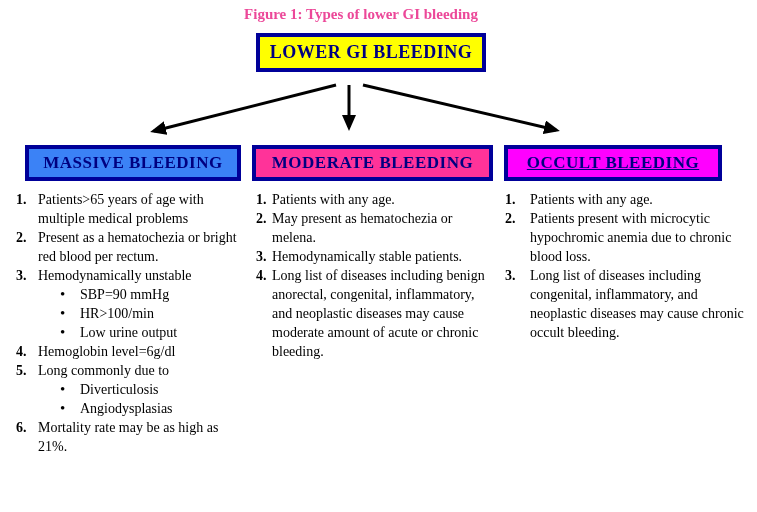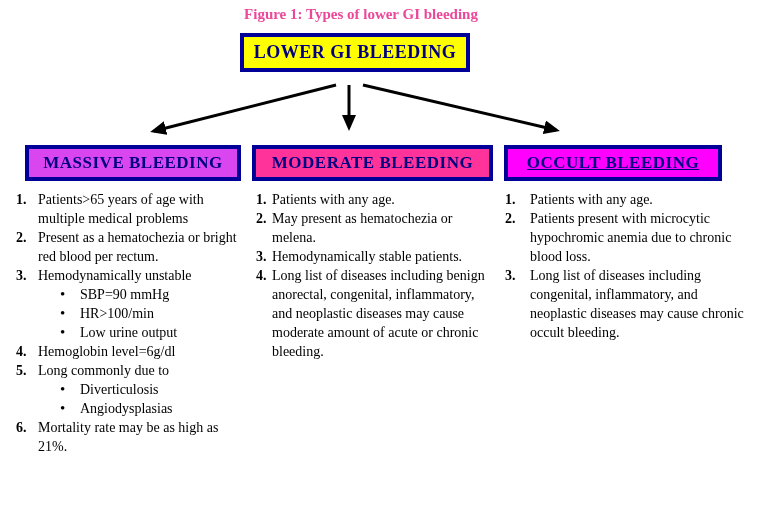--- a/index.html
+++ b/index.html
@@ -17,21 +17,21 @@
     top: 6px;
     left: 0;
     width: 722px;
     text-align: center;
     font-weight: bold;
     font-size: 15px;
     color: #ec4899;
   }
   .rootbox {
     position: absolute;
-    left: 240px;
+    left: 256px;
     top: 33px;
     width: 222px;
     height: 31px;
     background: #FFFF00;
     border: 4px solid #000099;
     color: #000080;
     font-weight: bold;
     font-size: 18px;
     text-align: center;
     line-height: 31px;
@@ -49,21 +49,21 @@
     height: 28px;
     border: 4px solid #000099;
     color: #000080;
     font-weight: bold;
     font-size: 17px;
     text-align: center;
     line-height: 28px;
     letter-spacing: 0.5px;
     white-space: nowrap;
   }
-  .bbox-massive  { left: 25px;  width: 208px; background: #d946ef; }
+  .bbox-massive  { left: 25px;  width: 208px; background: #3b82f6; }
   .bbox-moderate { left: 252px; width: 233px; background: #FF3399; }
   .bbox-occult   { left: 504px; width: 210px; background: #FF00FF; text-decoration: underline; }
   .col {
     position: absolute;
     top: 190px;
     font-size: 14px;
     line-height: 19px;
   }
   .col-1 { left: 16px;  width: 231px; }
   .col-2 { left: 256px; width: 241px; }

